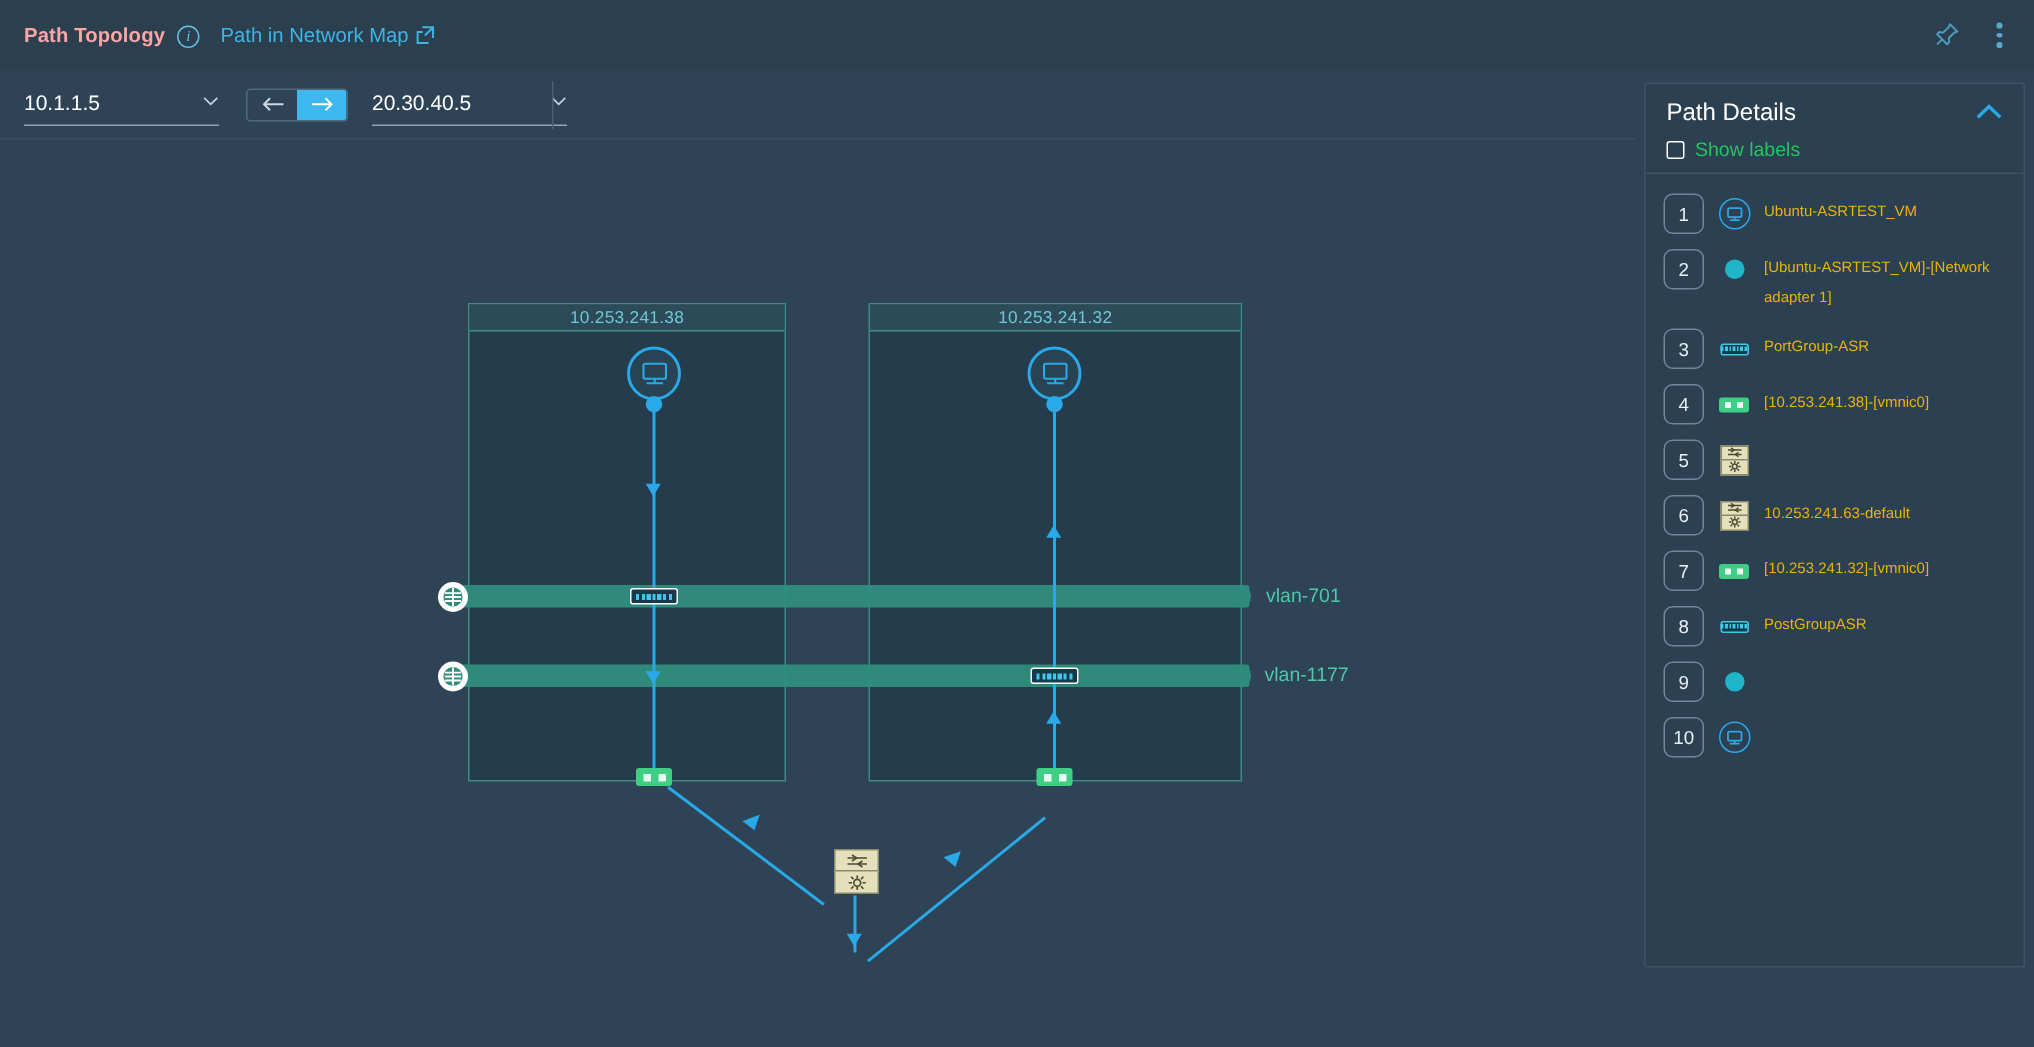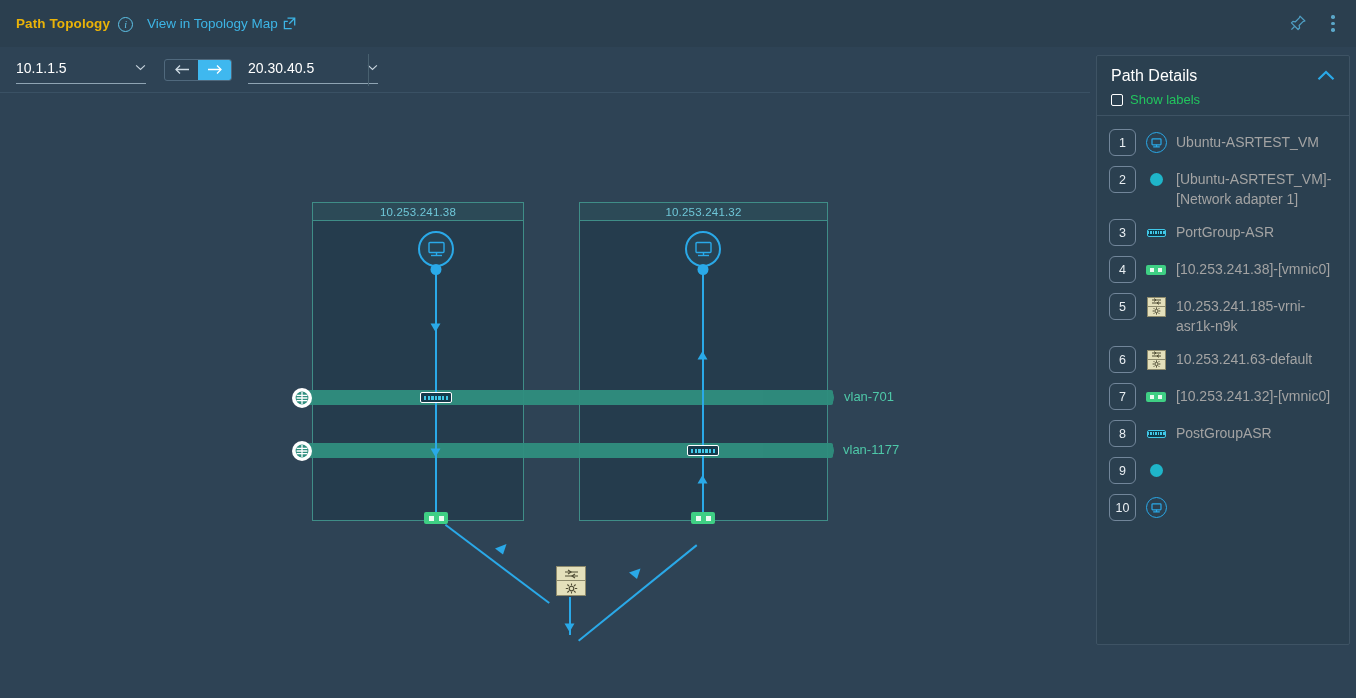--- a/index.html
+++ b/index.html
@@ -11,21 +11,21 @@
   }
   #app { position: relative; width: 1356px; height: 698px; background: #2e4355; }
 
   
   .header {
     position: absolute; left: 0; top: 0; width: 1356px; height: 47px;
     background: #2b3f4f;
     display: flex; align-items: center;
   }
   .hdr-left { display: flex; align-items: center; padding-left: 16px; gap: 8px; }
-  .hdr-title { font-size: 13.5px; font-weight: bold; color: #eab308; letter-spacing: .1px; }
+  .hdr-title { font-size: 13.5px; font-weight: bold; color: #fca5a5; letter-spacing: .1px; }
   .info-icon {
     width: 15px; height: 15px; border-radius: 50%;
     border: 1.3px solid #5ec3e8; color: #5ec3e8;
     font-size: 10px; font-style: italic; font-family: "Liberation Serif", serif;
     display: flex; align-items: center; justify-content: center;
     cursor: pointer; margin-top: 1px;
   }
   .hdr-link {
     font-size: 13.5px; color: #3db5e6; cursor: pointer;
     display: flex; align-items: center; gap: 5px; margin-left: 6px;
@@ -147,21 +147,21 @@
   .show-labels-txt { font-size: 13px; color: #22c55e; }
 
   .panel-list { flex: 1; overflow: hidden; padding: 8px 0 0 0; }
   .path-row { display: flex; align-items: flex-start; padding: 5px 10px 5px 12px; gap: 9px; cursor: pointer; }
   .step-badge {
     flex: none; width: 27px; height: 27px; border: 1px solid #72869a; border-radius: 6px;
     display: flex; align-items: center; justify-content: center;
     font-size: 12.5px; color: #e9eef2;
   }
   .row-icon { flex: none; width: 22px; height: 27px; display: flex; align-items: center; justify-content: center; }
-  .row-label { font-size: 14px; color: #a3a3a3; line-height: 20px; padding-top: 3px; }
+  .row-label { font-size: 10px; color: #eab308; line-height: 20px; padding-top: 3px; }
 
   .ic-vm { width: 21px; height: 21px; border-radius: 50%; border: 1.6px solid #2aa9e8;
            display: flex; align-items: center; justify-content: center; }
   .ic-dot { width: 13px; height: 13px; border-radius: 50%; background: #1fb5c9; }
   .ic-pg { width: 19px; height: 8px; border: 1.2px solid #41c8e8; border-radius: 2px;
            background: #0f3b4a; display: flex; align-items: center; justify-content: center; gap: 1px; }
   .ic-pg i { width: 1.6px; height: 3px; background: #41c8e8; display: block; }
   .ic-nic { width: 20px; height: 10px; background: #3fcf84; border-radius: 2px;
             display: flex; align-items: center; justify-content: center; gap: 4px; }
   .ic-nic i { width: 4px; height: 4px; background: #eafaf1; display: block; }
@@ -173,21 +173,21 @@
 </head>
 <body>
 
 <div id="app">
 
   <div class="header">
     <div class="hdr-left">
       <span class="hdr-title">Path Topology</span>
       <span class="info-icon">i</span>
       <span class="hdr-link">
-        <span>View in Topology Map</span>
+        <span>Path in Network Map</span>
         <svg class="ext-icon" width="13" height="13" viewBox="0 0 13 13">
           <path d="M4.5 1.2h7.2v7.2" fill="none" stroke="#3db5e6" stroke-width="1.3"></path>
           <path d="M11.4 1.5 6.2 6.7" fill="none" stroke="#3db5e6" stroke-width="1.3"></path>
           <path d="M8.7 11.6H1.4V4.3h3.4" fill="none" stroke="#3db5e6" stroke-width="1.3"></path>
         </svg>
       </span>
     </div>
     <div class="hdr-right">
       <span class="icon-btn">
         <svg width="19" height="19" viewBox="0 0 20 20">
@@ -463,21 +463,20 @@
                 </svg>
               </span>
             <span class="b">
                 <svg width="9" height="8" viewBox="0 0 9 8">
                   <circle cx="4.5" cy="4" r="1.6" fill="none" stroke="#4d4a33" stroke-width="1"></circle>
                   <path d="M4.5 0.4v1.5M4.5 6.1v1.5M0.6 4h1.5M6.9 4h1.5M1.7 1.2l1.1 1.1M6.2 5.7l1.1 1.1M7.3 1.2 6.2 2.3M2.8 5.7 1.7 6.8" stroke="#4d4a33" stroke-width="1"></path>
                 </svg>
               </span>
           </span>
         </span>
-        <span class="row-label">10.253.241.185-vrni-asr1k-n9k</span>
       </div>
 
       <div class="path-row">
         <span class="step-badge">6</span>
         <span class="row-icon">
           <span class="ic-sw">
             <span class="a">
                 <svg width="11" height="7" viewBox="0 0 11 7">
                   <path d="M1 2h9M1 5h9" stroke="#4d4a33" stroke-width="1"></path>
                   <path d="M3 0.6l2 1.4-2 1.4M8 3.6l-2 1.4 2 1.4" fill="none" stroke="#4d4a33" stroke-width="1"></path>

